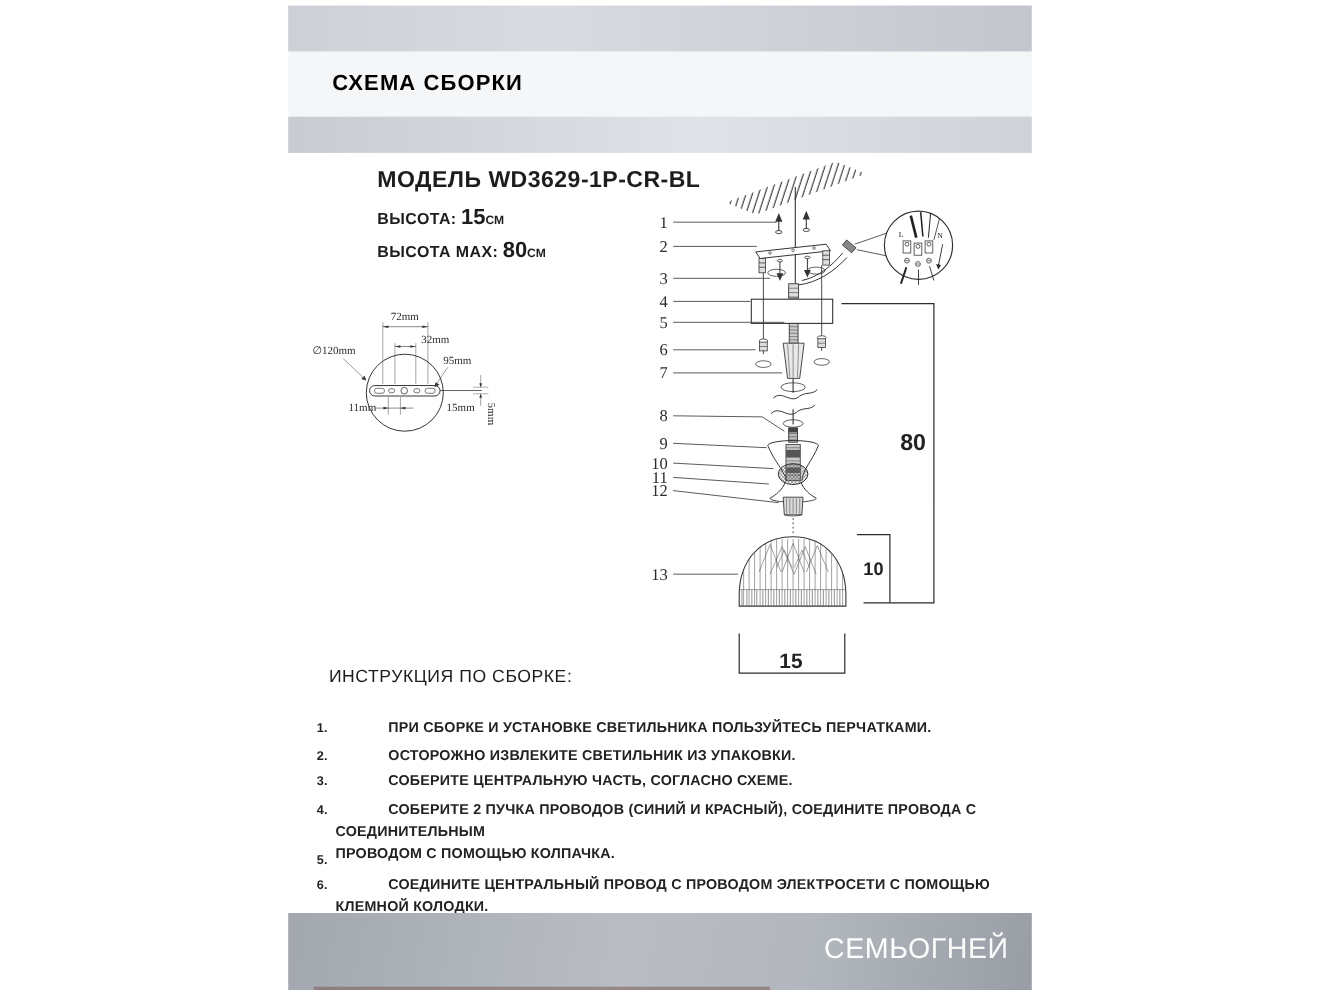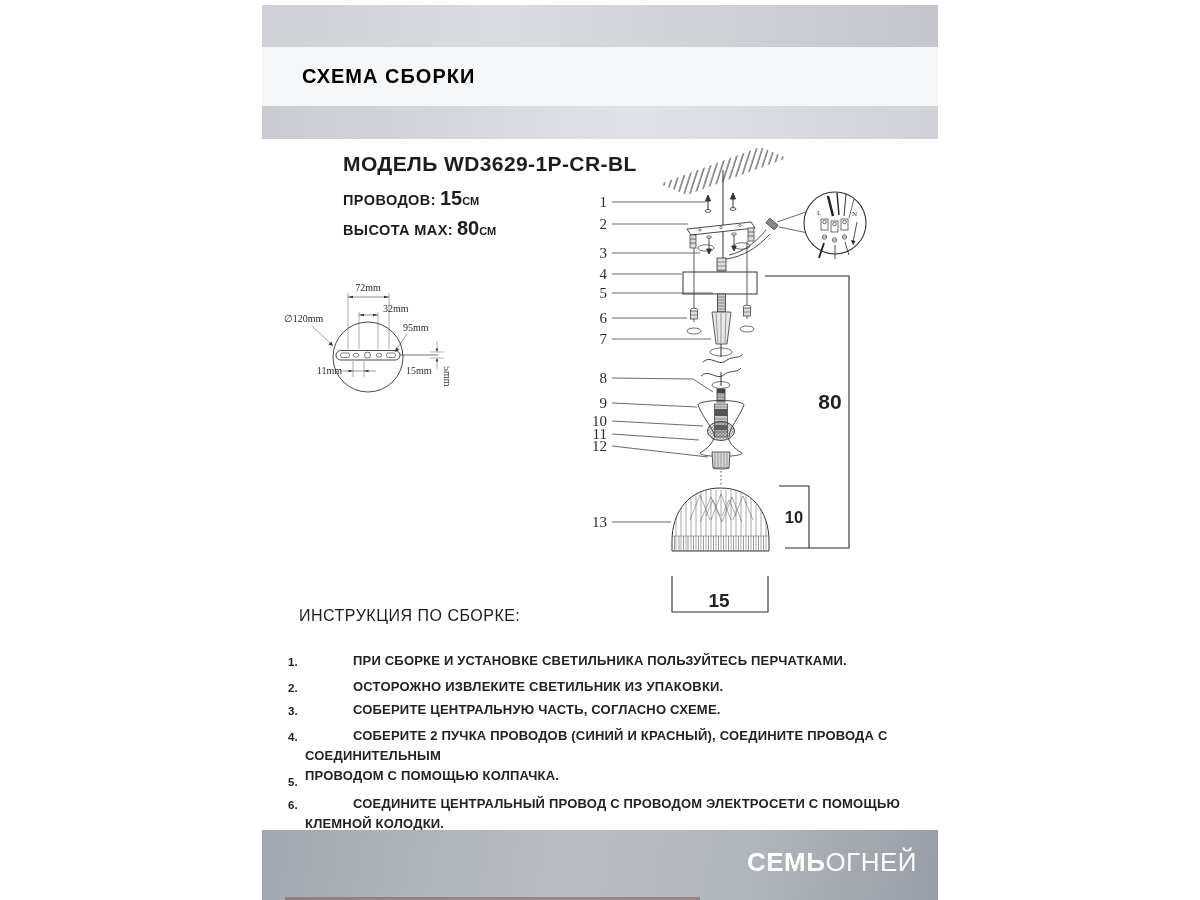--- a/index.html
+++ b/index.html
@@ -25,39 +25,39 @@
   .instr-title{left:299px;top:607px;font-size:16px;font-weight:400;letter-spacing:.5px;}
   .instr-item{left:288px;width:680px;padding-left:17px;box-sizing:border-box;
               font-size:13px;font-weight:700;letter-spacing:.2px;line-height:20px;color:#222;}
   .instr-item .n{position:absolute;left:0;top:1px;font-size:11.5px;font-weight:700;}
   .instr-item .tx{white-space:pre-line;padding-left:48px;}
   
   .footer-band{left:262px;top:830px;width:676px;height:70px;
       background:linear-gradient(100deg,#a3a8b0 0%,#b9bdc3 45%,#b2b6bd 70%,#999ea6 100%);}
   .logo{left:262px;top:847px;width:655px;text-align:right;color:#ffffff;
         font-size:26px;letter-spacing:.5px;}
-  .logo .b{font-weight:700;margin-left:42px;}
+  .logo .b{font-weight:400;margin-left:42px;}
   .logo .l{font-weight:400;opacity:.95;}
   .bottom-strip{left:285px;top:897px;width:415px;height:3px;background:#7b5150;opacity:.5;}
   svg text{font-family:"Liberation Serif", serif;fill:#2b2b2b;}
   svg .dimnum{font-family:"Liberation Sans", sans-serif;font-weight:700;fill:#222;}
 </style>
 </head>
 <body>
 
 <div class="abs band1"></div>
 <div class="abs title-band">
   <span class="t">СХЕМА СБОРКИ</span>
 </div>
 <div class="abs band2"></div>
 
 <div class="abs model">
   <div class="name">МОДЕЛЬ WD3629-1P-CR-BL</div>
   <div class="spec">
-    <span class="lab">ПРОВОДОВ:</span><span class="val">15</span><span class="unit">СМ</span>
+    <span class="lab">ВЫСОТА:</span><span class="val">15</span><span class="unit">СМ</span>
   </div>
   <div class="spec">
     <span class="lab">ВЫСОТА MAX:</span><span class="val">80</span><span class="unit">СМ</span>
   </div>
 </div>
 
 <svg class="abs" style="left:280px;top:270px" width="170" height="135" viewBox="280 270 170 135">
   <g stroke="#333" fill="none" stroke-width="0.9">
     <circle cx="368" cy="357" r="35"></circle>
     <rect x="336" y="350.5" width="64" height="9.5" rx="4.7" fill="#fff"></rect>

